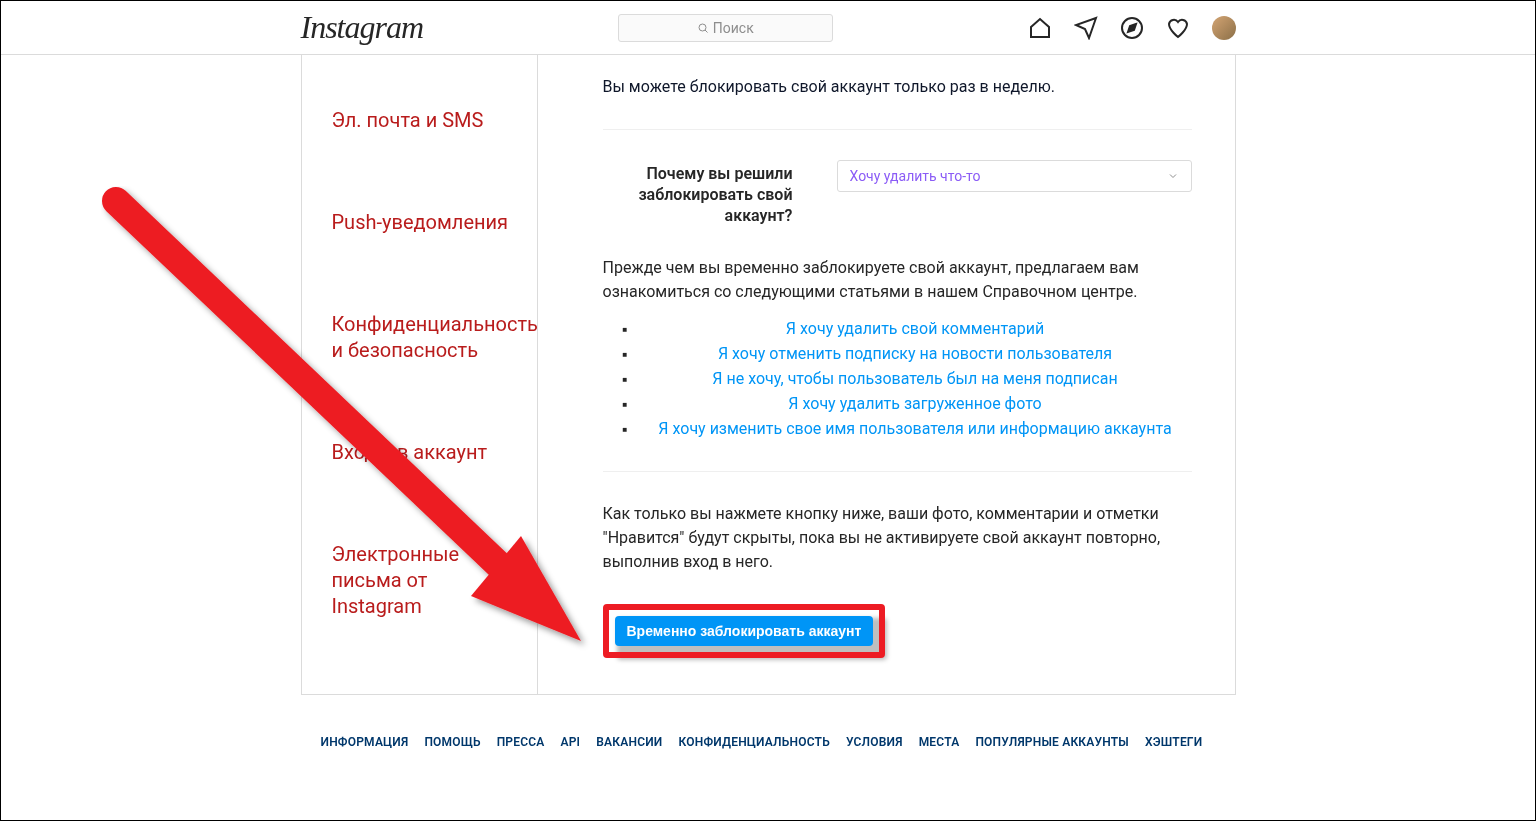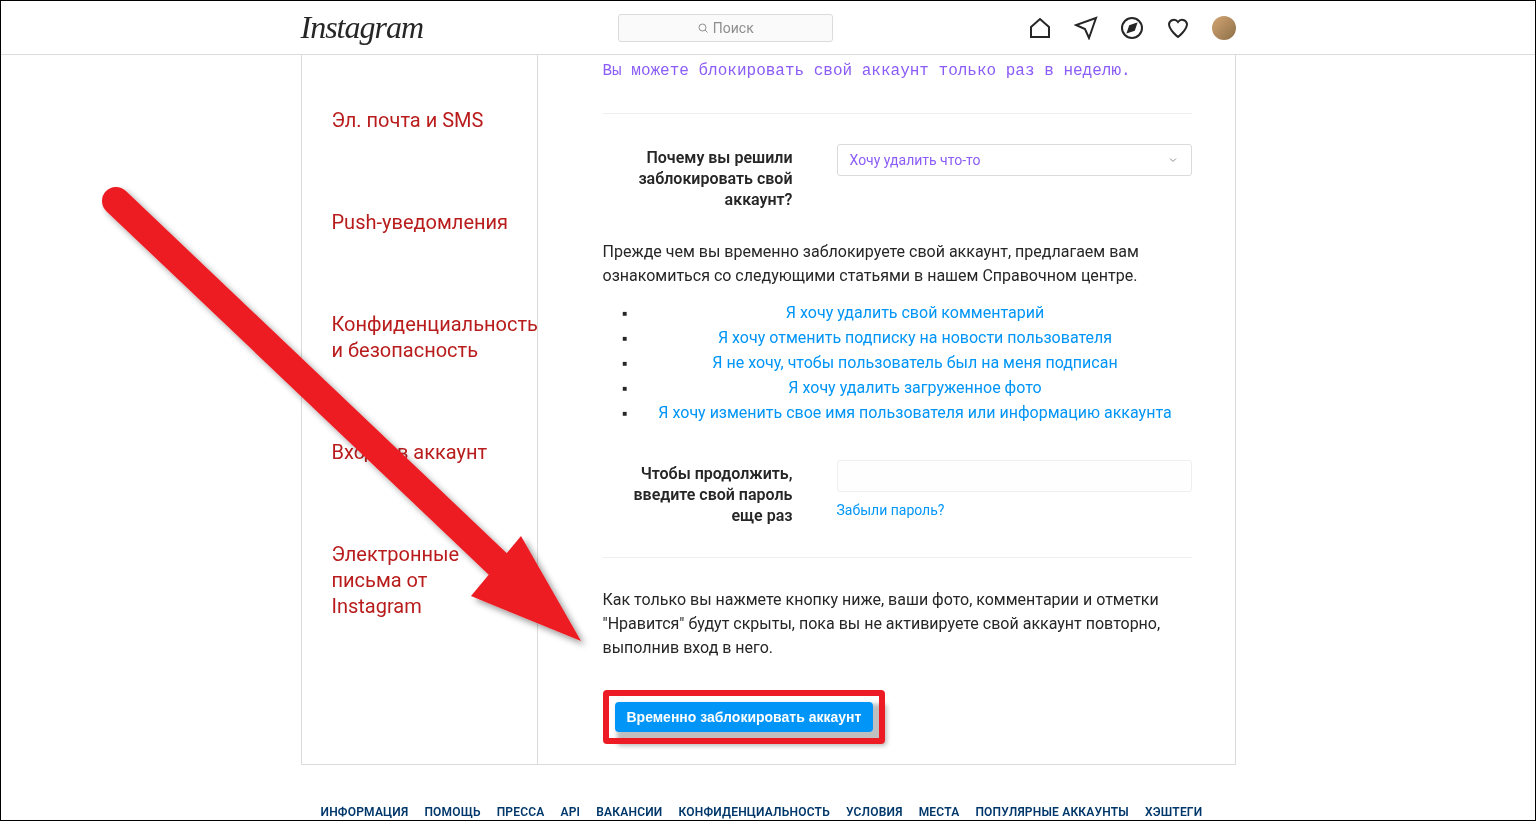--- a/index.html
+++ b/index.html
@@ -18,21 +18,21 @@
     
     .wrapper { width: 935px; margin: 0 auto; }
     .card { display: flex; background: #fff; border: 1px solid #dbdbdb; border-top: none; min-height: 640px; }
     
     
     .sidebar { width: 236px; border-right: 1px solid #dbdbdb; }
     .sidebar-item { display: block; padding: 16px 16px 16px 30px; font-size: 20px; color: #b91c1c; cursor: pointer; line-height: 1.3; margin-top: 44px; }
     
     
     .main { flex: 1; padding: 0 65px 20px 65px; }
-    .info-text { font-size: 16px; color: #8b5cf6; line-height: 1.5; margin-top: 4px; font-family: Liberation Mono, monospace; }
+    .info-text { font-size: 16px; color: #0f172a; line-height: 1.5; margin-top: 20px; }
     .divider { border: none; border-top: 1px solid #efefef; margin: 30px 0; }
     
     .form-row { display: flex; align-items: flex-start; gap: 44px; margin-bottom: 16px; }
     .form-label { width: 190px; text-align: right; font-weight: 600; font-size: 16px; line-height: 1.3; flex-shrink: 0; padding-top: 4px; }
     .form-field { flex: 1; }
     
     .select { width: 355px; height: 32px; border: 1px solid #dbdbdb; border-radius: 3px; padding: 0 12px; font-size: 14px; color: #8b5cf6; background: #fff; display: flex; align-items: center; justify-content: space-between; cursor: pointer; }
     .chevron { color: #8e8e8e; }
     
     .help-text { font-size: 16px; color: #262626; line-height: 1.5; }
@@ -118,28 +118,20 @@
 
         <p class="help-text" style="margin-top:30px">Прежде чем вы временно заблокируете свой аккаунт, предлагаем вам ознакомиться со следующими статьями в нашем Справочном центре.</p>
         <ul class="help-list">
           <li><a href="#">Я хочу удалить свой комментарий</a></li>
           <li><a href="#">Я хочу отменить подписку на новости пользователя</a></li>
           <li><a href="#">Я не хочу, чтобы пользователь был на меня подписан</a></li>
           <li><a href="#">Я хочу удалить загруженное фото</a></li>
           <li><a href="#">Я хочу изменить свое имя пользователя или информацию аккаунта</a></li>
         </ul>
 
-        <div class="form-row" style="margin-top:35px">
-          <div class="form-label">Чтобы продолжить, введите свой пароль еще раз</div>
-          <div class="form-field">
-            <input type="password" class="password-input" style="">
-            <br>
-            <a href="#" class="forgot-link">Забыли пароль?</a>
-          </div>
-        </div>
 
         <hr class="divider">
 
         <p class="help-text">Как только вы нажмете кнопку ниже, ваши фото, комментарии и отметки "Нравится" будут скрыты, пока вы не активируете свой аккаунт повторно, выполнив вход в него.</p>
 
         <div style="margin-top:30px; position:relative; z-index:5;">
           <span class="btn-wrapper">
             <button class="primary-btn">Временно заблокировать аккаунт</button>
           </span>
         </div>

